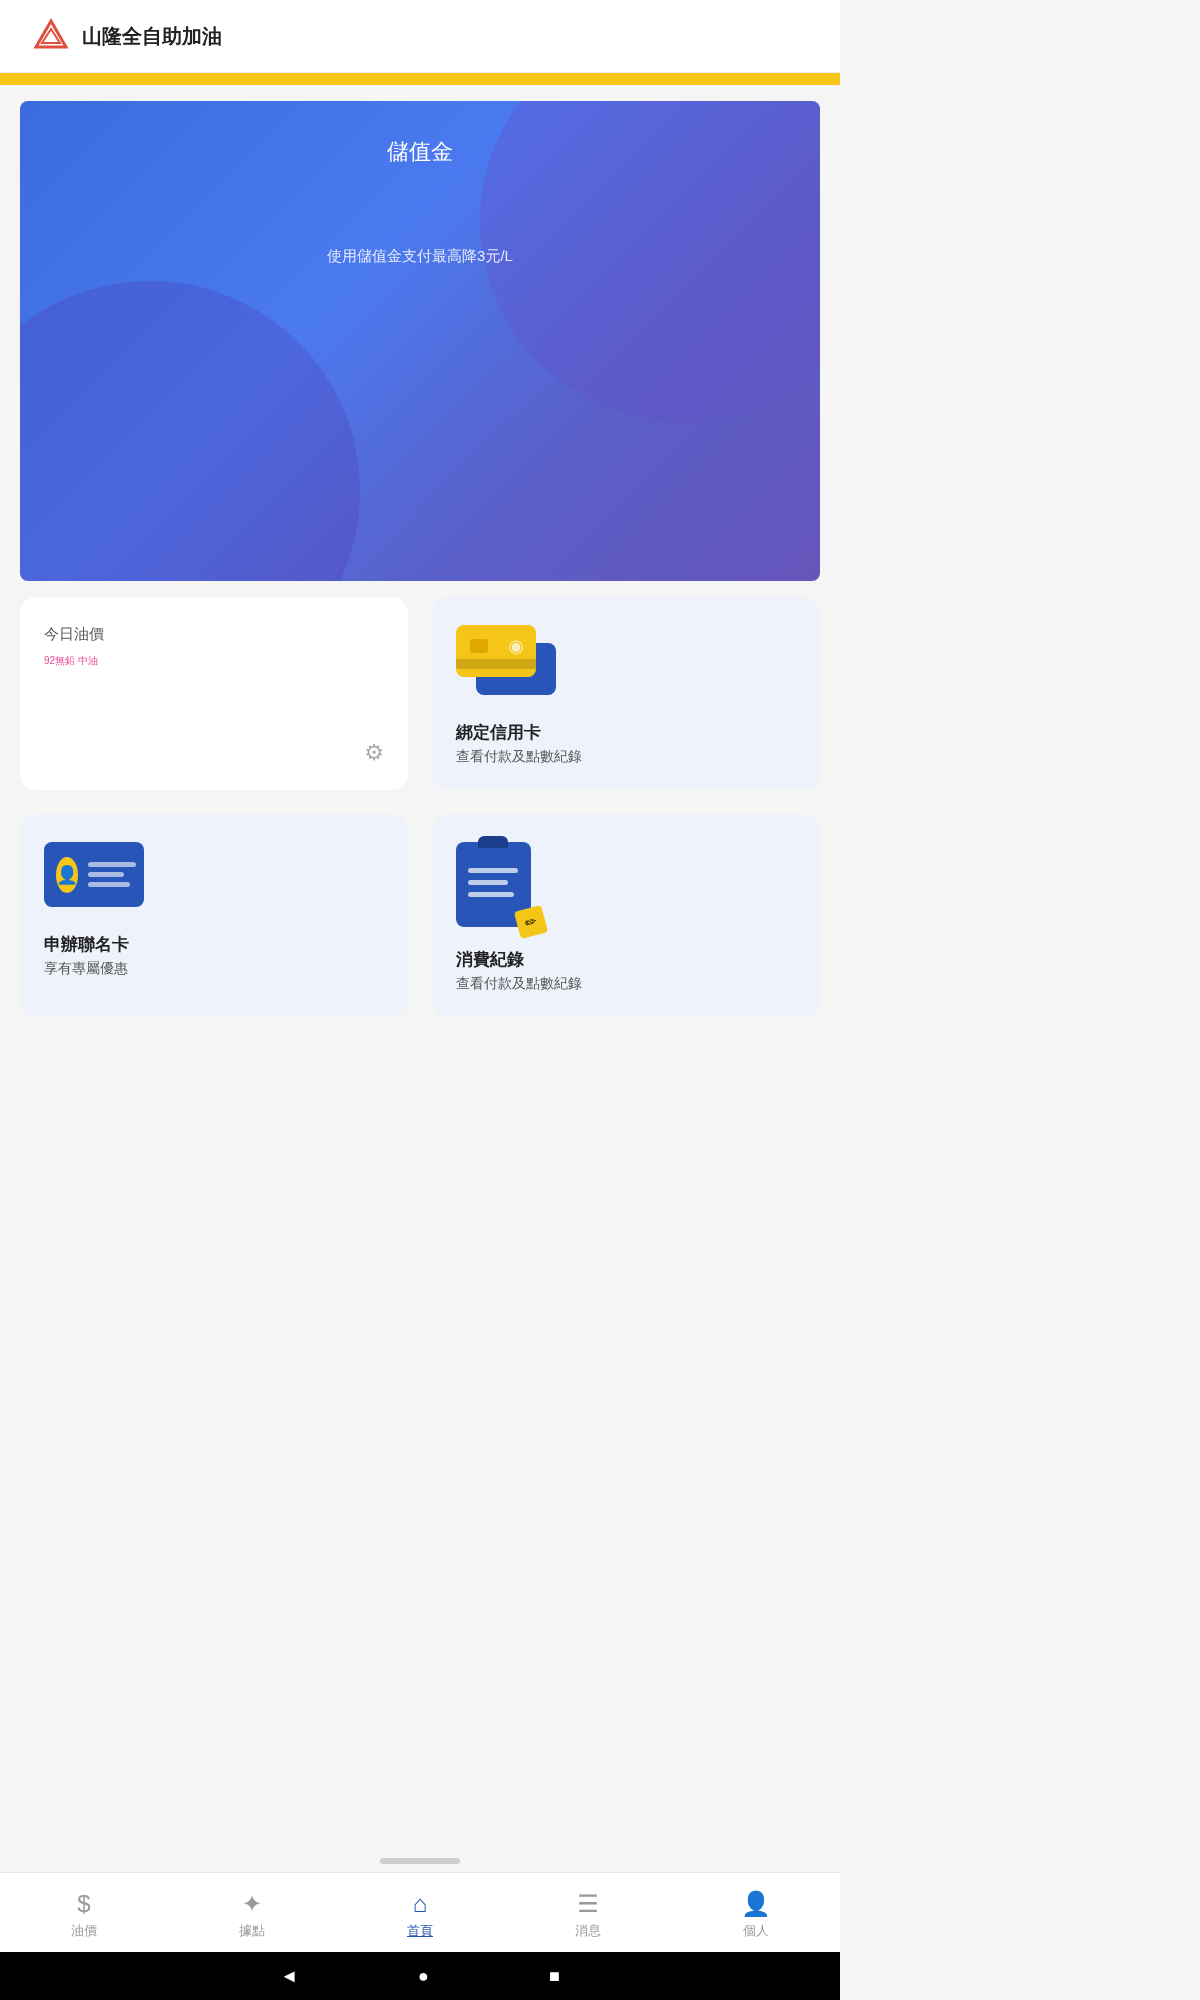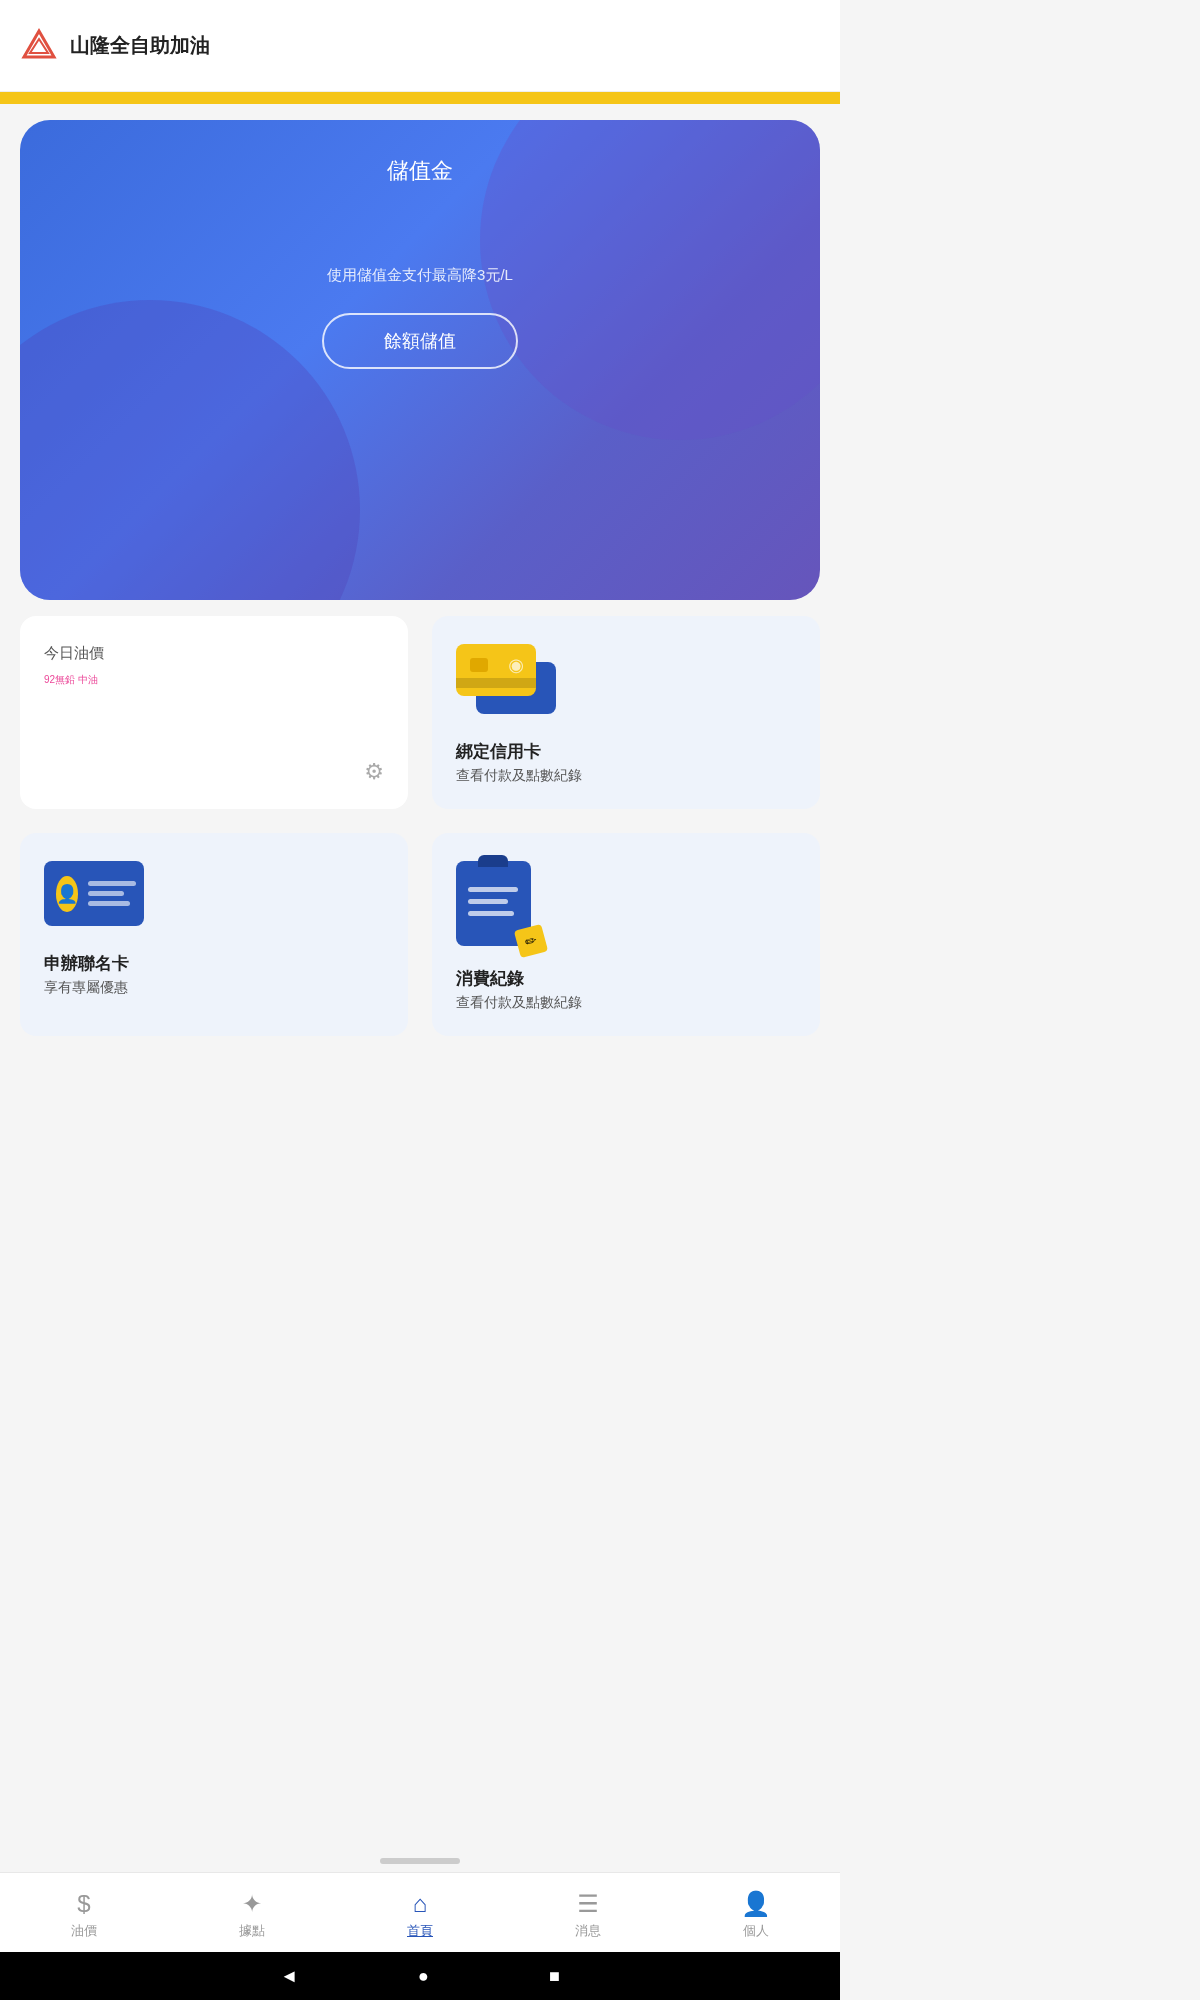--- a/index.html
+++ b/index.html
@@ -10,23 +10,23 @@
       background: #f5f5f5;
       display: flex;
       flex-direction: column;
     }
 
     
     .header {
       background: #fff;
       display: flex;
       align-items: center;
-      padding: 16px 20px;
+      padding: 16px 32px;
       border-bottom: 1px solid #eee;
-      height: 92px;
+      height: 73px;
     }
     .header-logo {
       width: 38px;
       height: 38px;
       margin-right: 12px;
     }
     .header-title {
       font-size: 20px;
       font-weight: 600;
       color: #222;
@@ -35,21 +35,21 @@
     
     .yellow-stripe {
       background: #F5C518;
       height: 12px;
       width: 100%;
     }
 
     
     .balance-card {
       margin: 16px 20px;
-      border-radius: 30px;
+      border-radius: 8px;
       background: linear-gradient(135deg, #3b6bdc 0%, #4b7af0 40%, #5a5fc8 70%, #6655bb 100%);
       padding: 36px 30px 30px;
       color: #fff;
       position: relative;
       overflow: hidden;
       min-height: 480px;
       display: flex;
       flex-direction: column;
       align-items: center;
     }
@@ -381,21 +381,20 @@
     <polygon points="19,12 28,26 10,26" stroke="#e05040" stroke-width="2" fill="none"></polygon>
   </svg>
   <span class="header-title">山隆全自助加油</span>
 </div>
 
 <div class="yellow-stripe"></div>
 
 <div class="balance-card">
   <div class="balance-label">儲值金</div>
   <div class="balance-hint">使用儲值金支付最高降3元/L</div>
-  <button class="balance-btn">餘額儲值</button>
 </div>
 
 <div class="grid-area">
 
   <div class="oil-price-card">
     <div class="oil-today-label">今日油價</div>
     <div class="oil-type">92無鉛 中油</div>
     <div class="gear-icon">⚙</div>
   </div>
 

